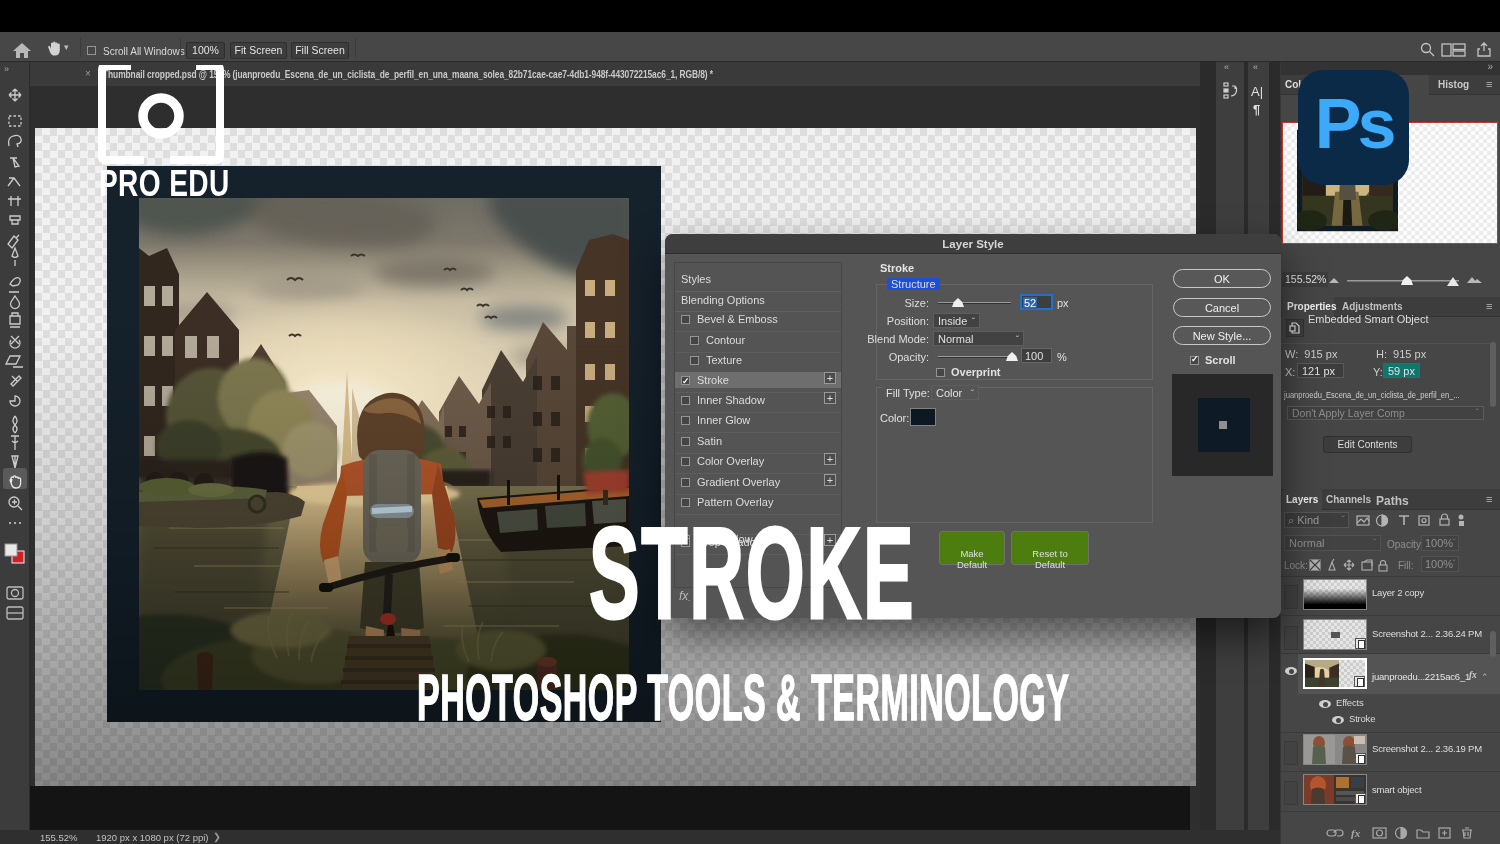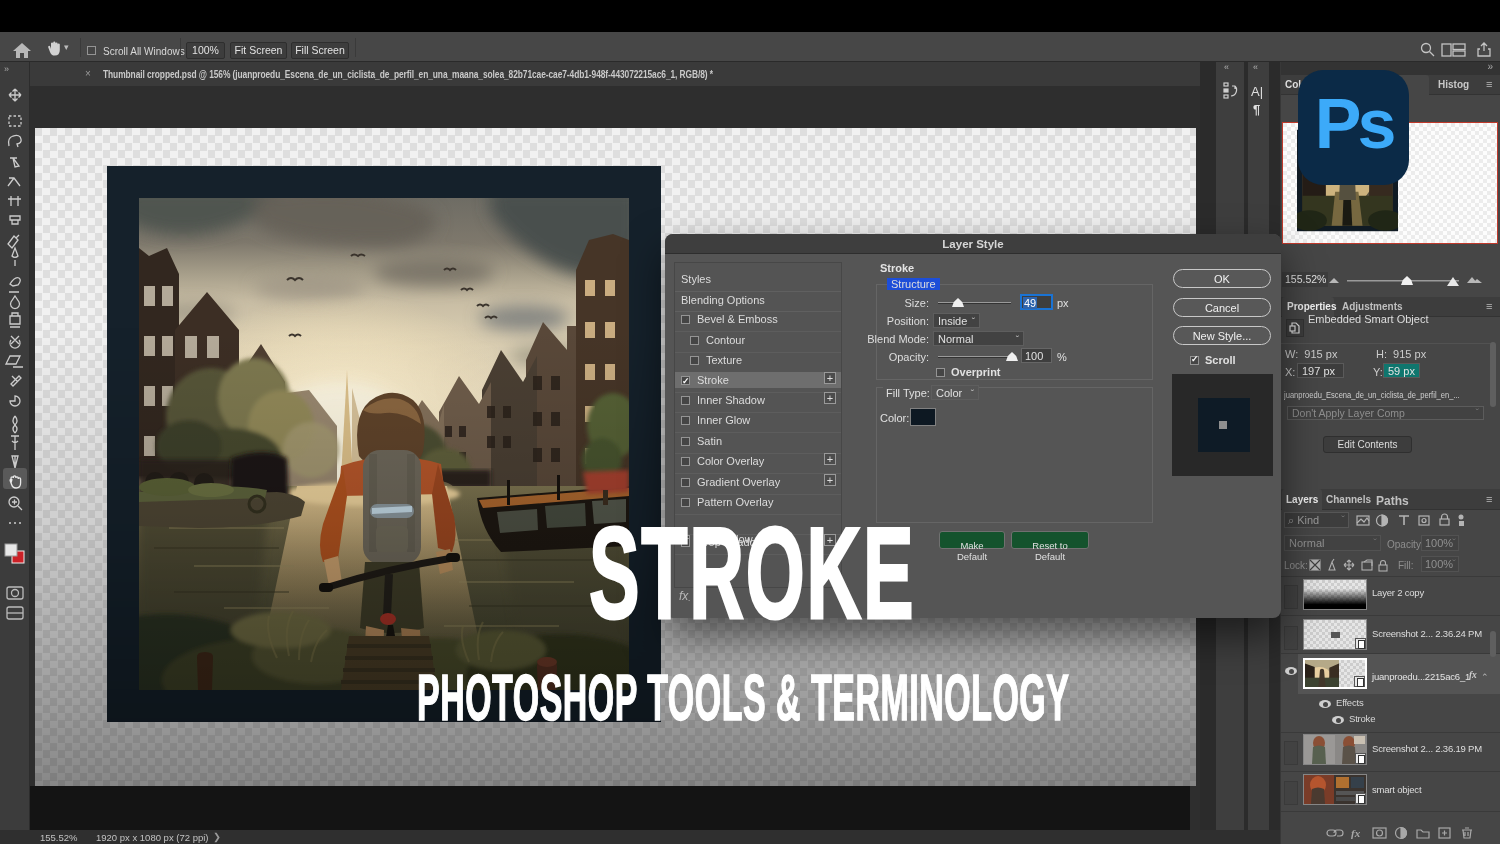--- a/index.html
+++ b/index.html
@@ -16,22 +16,22 @@
         vertical-align:-1px; position:relative; }
   .cbk::after { content:"✓"; position:absolute; left:0px; top:-3px; color:#fff; font-size:9px; font-weight:bold; }
   .plus { position:absolute; left:159px; width:12px; height:12px; border:1px solid #999; color:#ddd;
         font-size:11px; line-height:10px; text-align:center; background:#4c4c4c; }
   .lbl { width:80px; text-align:right; color:#dedede; }
   .dd { height:15px; background:#424242; border:1px solid #5e5e5e; padding:1px 4px; }
   .dd::after { content:"ˇ"; position:absolute; right:4px; top:3px; font-size:10px; color:#ccc; }
   .track { height:2px; background:#9a9a9a; border-bottom:1px solid #333; }
   .thumb { width:12px; height:9px; background:#f0f0f0;
         clip-path:polygon(50% 0, 85% 45%, 100% 100%, 0 100%, 15% 45%); }
-  .pbtn { position:absolute; height:16px; background:#14532d; border:1px solid #707070; color:#e0e0e0;
-        font-size:9.5px; font-family:"Liberation Sans",sans-serif; border-radius:3px; padding:8px; }
+  .pbtn { position:absolute; height:16px; background:#4d7c0f; border:1px solid #707070; color:#e0e0e0;
+        font-size:9.5px; font-family:"Liberation Sans",sans-serif; border-radius:3px; padding:16px; }
   .okbtn { position:absolute; left:508px; width:98px; height:19px; background:#585858;
         border:1px solid #c8c8c8; border-radius:10px; color:#f0f0f0; font-size:11px;
         font-family:"Liberation Sans",sans-serif; padding:0; }
   .sep { left:10px; width:166px; height:1px; background:#5d5d5d; }
   .tbtn { top:10px; height:17px; background:#3d3d3d; border:1px solid #2e2e2e; border-radius:2px;
         text-align:center; line-height:15px; font-size:10.5px; color:#e2e2e2; }
   .ebox { left:3px; width:14px; height:24px; border:1px solid #3a3a3a; background:#424242; }
   .lthumb { left:22px; width:64px; height:31px; background:
       repeating-conic-gradient(#e6e6e6 0% 25%, #cdcdcd 0% 50%) 0 0/6px 6px;
       border:1px solid #868686; overflow:hidden; }
@@ -436,21 +436,21 @@
       <svg width="16" height="16" viewBox="0 0 16 16">
           <path d="M5 3 h4 l3 3 v7 h-7 z" fill="none" stroke="#ddd" stroke-width="1.2"></path>
           <rect x="3" y="6" width="5" height="5" fill="#3d3d3d" stroke="#ddd" stroke-width="1.2"></rect>
         </svg>
     </div>
     <div class="abs" style="left:27px;top:251px;color:#ddd;">Embedded Smart Object</div>
     <div class="abs" style="left:0px;top:281px;width:210px;height:1px;background:#525252;"></div>
     <div class="abs" style="left:4px;top:286px;color:#ccc;">W:&nbsp; 915 px</div>
     <div class="abs" style="left:95px;top:286px;color:#ccc;">H:&nbsp; 915 px</div>
     <div class="abs" style="left:4px;top:304px;color:#ccc;">X:</div>
-    <div class="abs" style="left:16px;top:301px;width:47px;height:15px;background:#3d3d3d;border:1px solid #5a5a5a;padding:1px 4px;color:#e2e2e2;">197 px</div>
+    <div class="abs" style="left:16px;top:301px;width:47px;height:15px;background:#3d3d3d;border:1px solid #5a5a5a;padding:1px 4px;color:#e2e2e2;">121 px</div>
     <div class="abs" style="left:92px;top:304px;color:#ccc;">Y:</div>
     <div class="abs" style="left:102px;top:301px;width:37px;height:15px;background:#0f766e;border:1px solid #5a5a5a;padding:1px 4px;color:#e2e2e2;">59 px</div>
     <div class="abs" style="left:3px;top:328px;width:210px;color:#cfcfcf;font-size:9px;white-space:nowrap;overflow:hidden;transform:scaleX(0.84);transform-origin:0 0;">juanproedu_Escena_de_un_ciclista_de_perfil_en_...</div>
     <div class="abs" style="left:6px;top:344px;width:197px;height:14px;background:#424242;border:1px solid #5c5c5c;color:#8e8e8e;padding:0px 4px;font-size:10.5px;">Don't Apply Layer Comp<span style="position:absolute;right:4px;top:0px;color:#777;">ˇ</span></div>
     <div class="abs" style="left:42px;top:374px;width:89px;height:17px;background:#3d3d3d;border:1px solid #2f2f2f;border-radius:3px;text-align:center;line-height:16px;color:#dcdcdc;font-size:10px;">Edit Contents</div>
     <div class="abs" style="left:209px;top:280px;width:6px;height:65px;background:#5f5f5f;border-radius:3px;"></div>
 
     <div class="abs" style="left:0;top:427px;width:220px;height:21px;background:#3d3d3d;border-bottom:1px solid #333;"></div>
     <div class="abs" style="left:1px;top:427px;width:40px;height:21px;background:#464646;border-radius:3px 3px 0 0;"></div>
     <div class="abs" style="left:5px;top:432px;color:#eee;font-weight:bold;font-size:10px;">Layers</div>
@@ -627,21 +627,21 @@
       <span class="plus" style="top:300px;">+</span>
     <div class="abs" style="left:14px;top:355px;color:#b8b8b8;font-style:italic;font-size:12px;">fx<span style="font-size:8px;">˯</span></div>
 
     <div class="abs" style="left:215px;top:28px;font-weight:bold;color:#e4e4e4;">Stroke</div>
     <div class="abs" style="left:211px;top:50px;width:277px;height:96px;border:1px solid #656565;"></div>
     <div class="abs" style="left:222px;top:44px;background:#1d4ed8;padding:0 4px;color:#dedede;">Structure</div>
     <div class="abs lbl" style="left:184px;top:63px;">Size:</div>
     <div class="abs track" style="left:273px;top:68px;width:73px;"></div>
     <div class="abs thumb" style="left:287px;top:64px;"></div>
     <div class="abs" style="left:355px;top:60px;width:33px;height:16px;background:#3e3e3e;border:2px solid #1a73d4;">
-        <span style="position:absolute;left:1px;top:1px;background:#2e64ad;color:#fff;padding:0 1px;">49</span>
+        <span style="position:absolute;left:1px;top:1px;background:#2e64ad;color:#fff;padding:0 1px;">52</span>
       </div>
     <div class="abs" style="left:392px;top:63px;">px</div>
     <div class="abs lbl" style="left:184px;top:81px;">Position:</div>
     <div class="abs dd" style="left:268px;top:79px;width:47px;">Inside</div>
     <div class="abs lbl" style="left:184px;top:99px;">Blend Mode:</div>
     <div class="abs dd" style="left:268px;top:97px;width:91px;">Normal</div>
     <div class="abs lbl" style="left:184px;top:117px;">Opacity:</div>
     <div class="abs track" style="left:273px;top:122px;width:78px;"></div>
     <div class="abs thumb" style="left:341px;top:118px;"></div>
     <div class="abs" style="left:356px;top:114px;width:31px;height:15px;background:#3e3e3e;border:1px solid #666;padding:1px 3px;">100</div>
@@ -662,19 +662,31 @@
     <div class="abs" style="left:507px;top:140px;width:101px;height:102px;background:#282828;">
       <div class="abs" style="left:26px;top:24px;width:52px;height:54px;background:#0e1b26;"></div>
       <div class="abs" style="left:47px;top:47px;width:8px;height:8px;background:#8f8f8f;"></div>
     </div>
   </div>
 
   <div class="abs" style="left:1298px;top:70px;width:111px;height:115px;background:#0b2a47;border-radius:25px;">
     <div class="abs" style="left:0;top:0;width:111px;height:115px;color:#3caaf9;font-weight:bold;font-size:70px;text-align:center;line-height:108px;letter-spacing:-4px;">Ps</div>
   </div>
 
+  <div class="abs" id="proedu" style="left:95px;top:65px;">
+    <svg width="132" height="102" viewBox="0 0 132 102">
+      <path d="M3 40 L3 11 Q3 3 11 3 L36 3 L36 11 L11 11 L11 40 Z" fill="#fff" transform="translate(0,-6)"></path>
+      <path d="M101 -3 L121 -3 Q129 -3 129 5 L129 34 L121 34 L121 5 L101 5 Z" fill="#fff"></path>
+      <path d="M3 62 L3 91 Q3 99 11 99 L49 99 L49 91 L11 91 L11 62 Z" fill="#fff"></path>
+      <path d="M75 99 L121 99 Q129 99 129 91 L129 62 L121 62 L121 91 L75 91 Z" fill="#fff"></path>
+      <rect x="3" y="28" width="8" height="40" fill="#fff"></rect>
+      <rect x="121" y="28" width="8" height="40" fill="#fff"></rect>
+      <circle cx="66" cy="51" r="18" fill="none" stroke="#fff" stroke-width="9.5"></circle>
+    </svg>
+    <div style="position:absolute;left:4px;top:101px;color:#fff;font-weight:bold;font-size:36px;line-height:1;letter-spacing:0.5px;white-space:nowrap;transform:scaleX(0.78);transform-origin:0 0;">PRO EDU</div>
+  </div>
 
   <div class="abs" id="bigtext" style="left:0;top:0;width:1500px;height:844px;pointer-events:none;">
     <div class="abs" style="left:589px;top:498px;color:#fff;font-weight:bold;font-size:130px;letter-spacing:3px;white-space:nowrap;-webkit-text-stroke:3px #fff;transform:scaleX(0.583);transform-origin:0 0;">STROKE</div>
     <div class="abs" style="left:417px;top:661px;color:#fff;font-weight:bold;font-size:64px;letter-spacing:1px;white-space:nowrap;-webkit-text-stroke:1.5px #fff;transform:scaleX(0.53);transform-origin:0 0;">PHOTOSHOP TOOLS &amp; TERMINOLOGY</div>
   </div>
 
 </div>
 
 </body></html>

